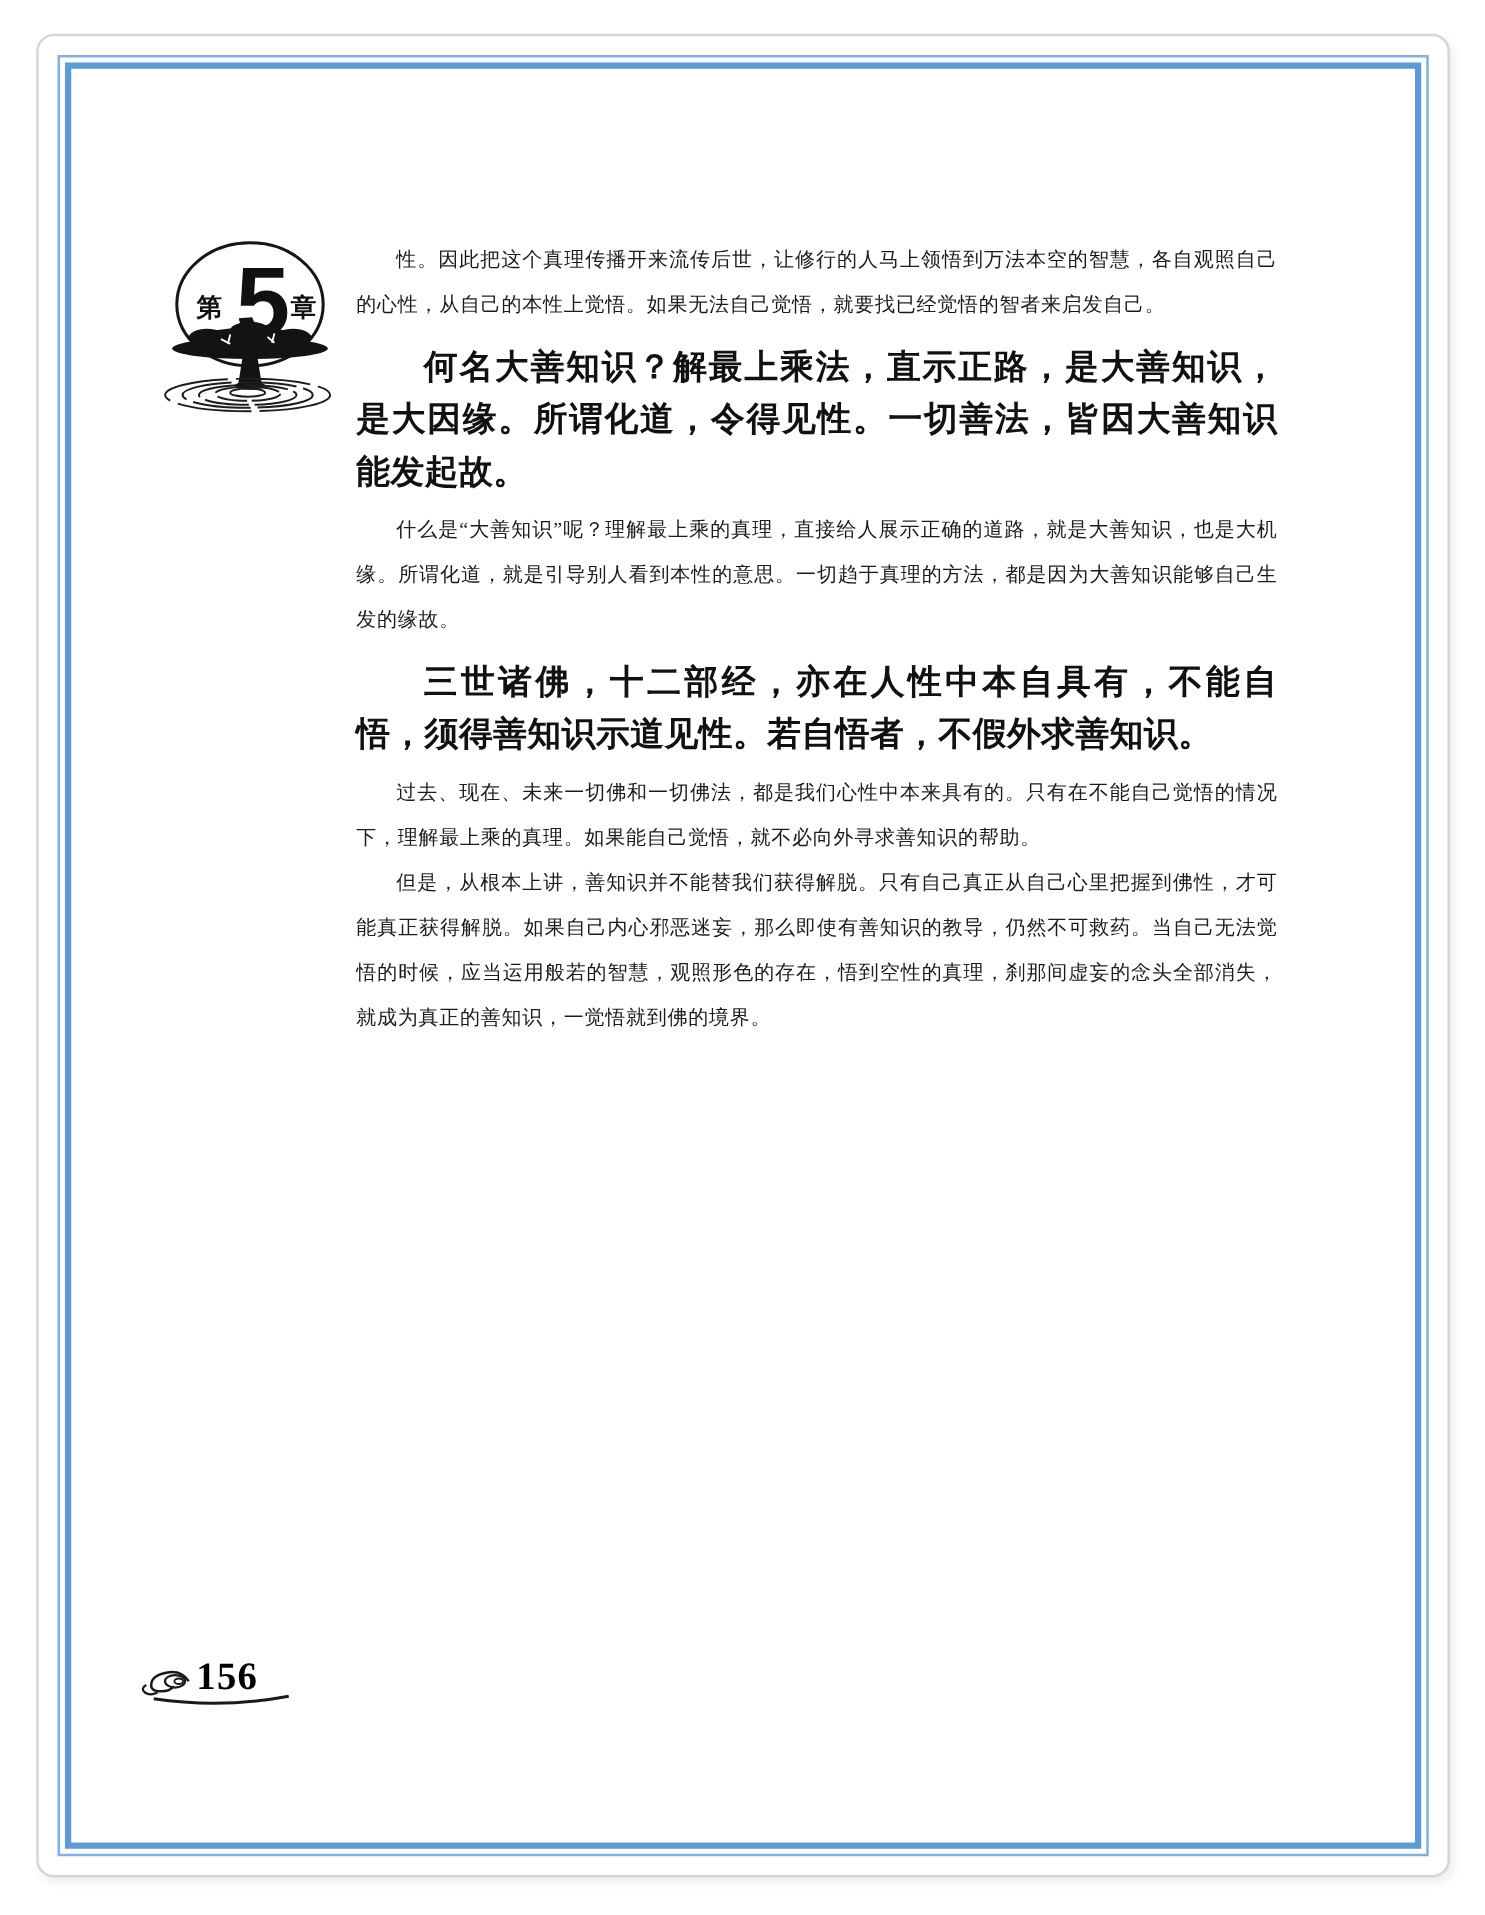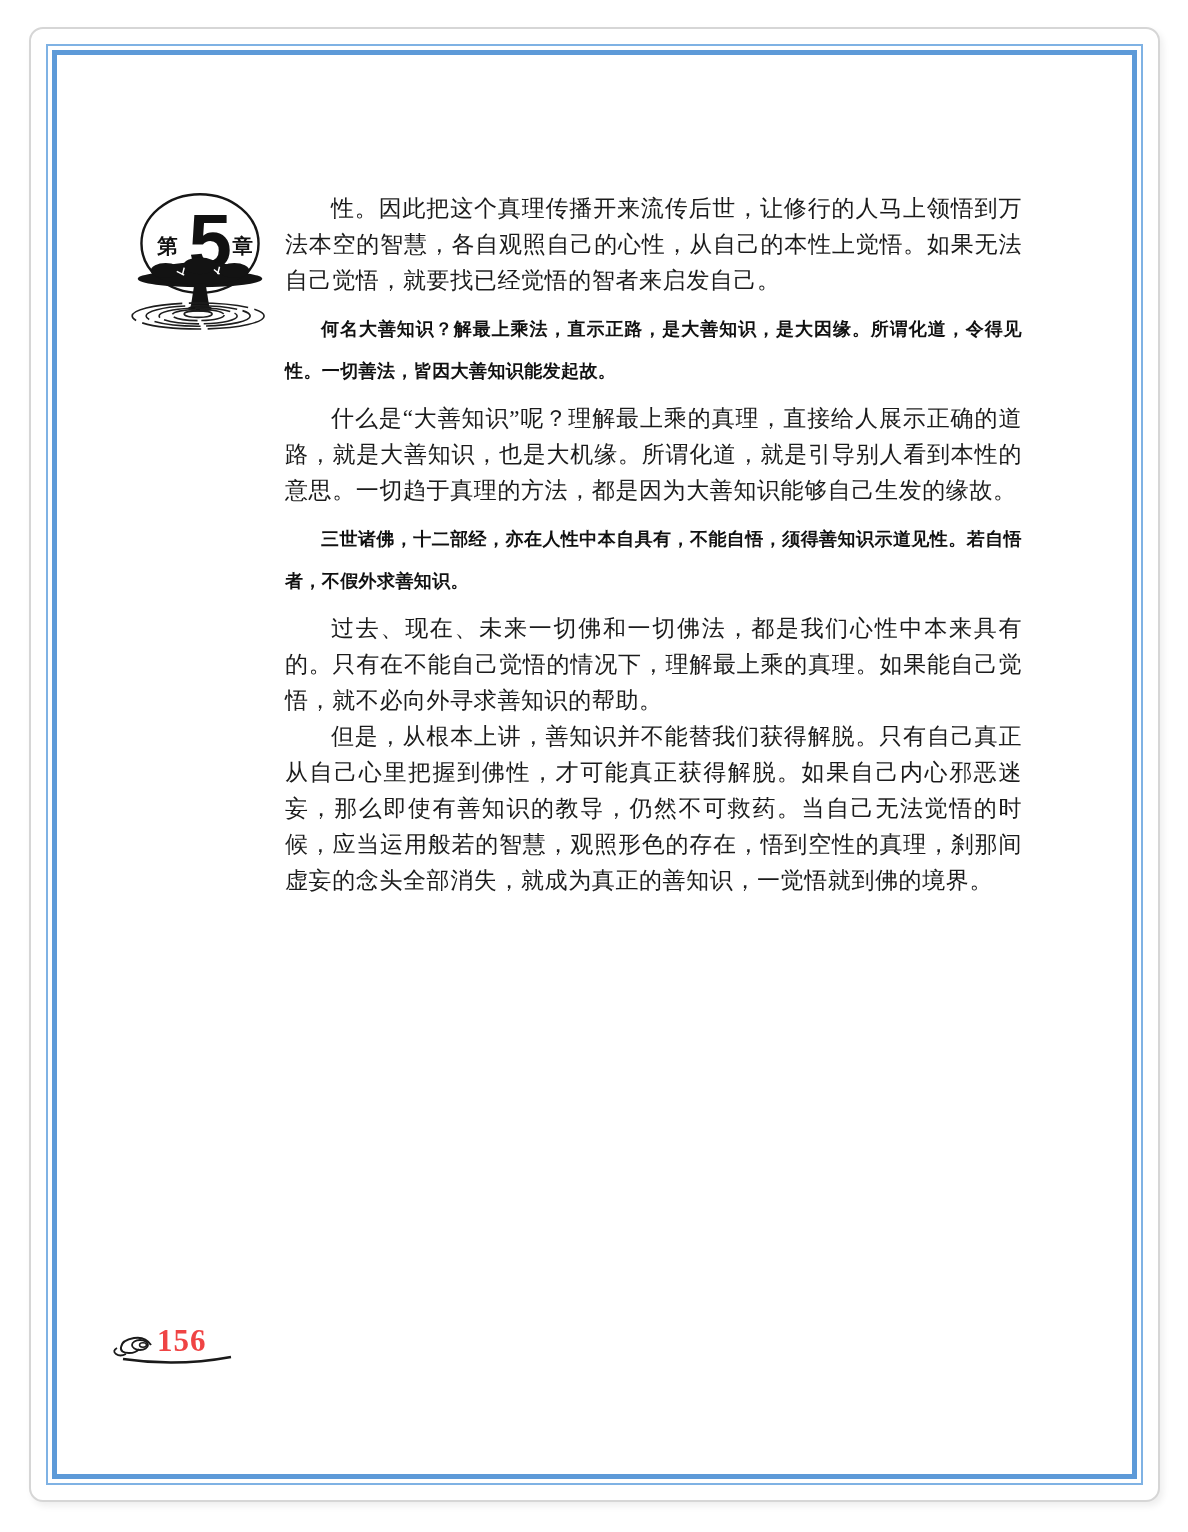--- a/index.html
+++ b/index.html
@@ -38,47 +38,47 @@
     width: 737px;
     color: #161616;
   }
   .text-col p {
     margin: 0;
     text-indent: 2em;
     text-align: justify;
   }
   p.commentary {
     font-family: "Liberation Serif", serif;
-    font-size: 23px;
+    font-size: 16px;
     line-height: 36px;
     letter-spacing: 0.6px;
     color: #1b1b1b;
   }
   p.sutra {
     font-family: "Liberation Sans", sans-serif;
     font-weight: 700;
-    font-size: 18px;
+    font-size: 27px;
     line-height: 42px;
     letter-spacing: 0.4px;
     margin-top: 9px;
     margin-bottom: 9px;
     color: #111111;
   }
 
   .footer {
     position: absolute; left: 76px; top: 1292px;
     width: 140px; height: 50px;
   }
   .footer svg { position: absolute; left: 0; top: 0; width: 140px; height: 50px; }
   .footer .page-num {
     position: absolute; left: 50px; top: 2px;
     font-family: "Liberation Serif", serif;
     font-weight: 700;
     font-size: 31px;
-    color: #ef4444;
+    color: #000000;
     letter-spacing: 1px;
   }
 </style>
 </head>
 <body>
 
 <div class="stage">
   <div class="page-card">
     <div class="border-thin"></div>
     <div class="border-thick"></div>

